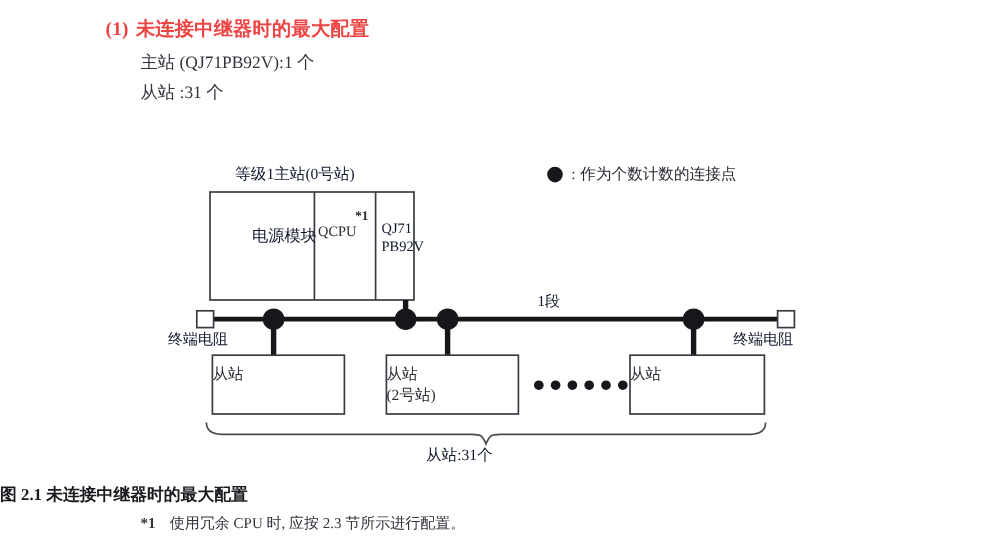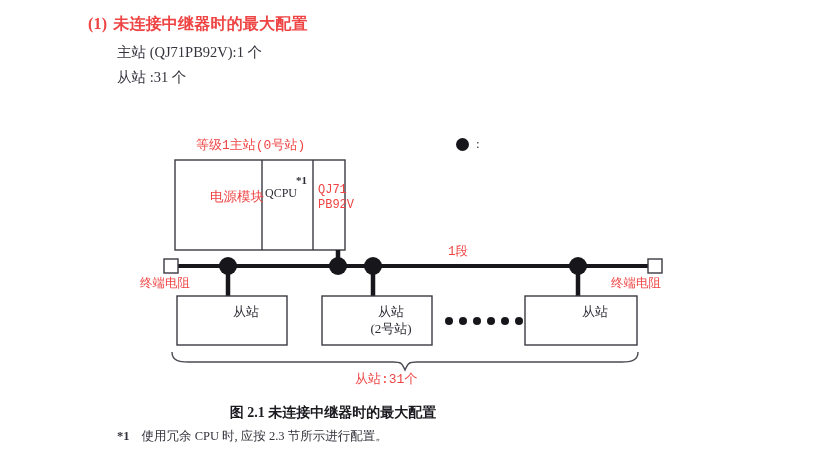--- a/index.html
+++ b/index.html
@@ -46,22 +46,22 @@
     top: 0;
     width: 821px;
     height: 457px;
   }
   .diagram svg { display: block; }
 
   
   .lbl {
     position: absolute;
     white-space: nowrap;
-    color: #ef4444;
-    font-family: Liberation Mono, monospace;
+    color: #0f172a;
+    font-family: Liberation Serif, serif;
   }
 
   .lbl-master-title {
     left: 196px; top: 136px;
     font-size: 13px;
   }
 
   .lbl-power {
     left: 186px; top: 188px;
     width: 78px;
@@ -86,24 +86,22 @@
   .lbl-pb-1 { left: 318px; top: 183px; font-size: 12px; }
   .lbl-pb-2 { left: 318px; top: 198px; font-size: 12px; }
 
   .lbl-seg { left: 448px; top: 243px; font-size: 12.5px; }
 
   .lbl-term-left  { left: 140px; top: 275px; font-size: 12.5px; }
   .lbl-term-right { left: 611px; top: 275px; font-size: 12.5px; }
 
   .slave-txt {
     position: absolute;
-    text-align: center;
     font-size: 13px;
     line-height: 17px;
-    padding-left: 14px;
   }
   .slave-txt .r1 { display: block; }
   .slave-txt .r2 { display: block; }
 
   .slave-1  { left: 177px; top: 303px; width: 110px; }
   .slave-2  { left: 322px; top: 303px; width: 110px; }
   .slave-31 { left: 525px; top: 303px; width: 112px; }
 
   .lbl-brace { left: 355px; top: 370px; font-size: 13px; }
 
@@ -123,21 +121,21 @@
     display: inline-block;
     margin-right: 7px;
   }
   .legend .sep { margin-right: 4px; }
 
   
   .caption {
     position: absolute;
     left: 0; top: 404px;
     width: 666px;
-    text-align: center;
+    text-align: left;
     font-size: 14px;
     font-weight: bold;
     color: #1a1a1f;
   }
   .footnote {
     position: absolute;
     left: 117px; top: 428px;
     font-size: 12.5px;
     white-space: nowrap;
     color: #33333c;
@@ -150,20 +148,21 @@
 <div class="heading">
   <span class="num">(1)</span><span>未连接中继器时的最大配置</span>
 </div>
 
 <div class="spec-line l1">主站 (QJ71PB92V):1 个</div>
 <div class="spec-line l2">从站 :31 个</div>
 
 <div class="legend">
   <span class="dot"></span>
   <span class="sep">:</span>
+  <span>作为个数计数的连接点</span>
 </div>
 
 <div class="diagram">
 <svg width="821" height="457" viewBox="0 0 821 457" xmlns="http://www.w3.org/2000/svg">
 
   <g>
     <rect x="175" y="160" width="170" height="90" fill="#ffffff" stroke="#3a3a42" stroke-width="1.4"></rect>
     <line x1="262" y1="160" x2="262" y2="250" stroke="#3a3a42" stroke-width="1.4"></line>
     <line x1="313" y1="160" x2="313" y2="250" stroke="#3a3a42" stroke-width="1.4"></line>
   </g>

